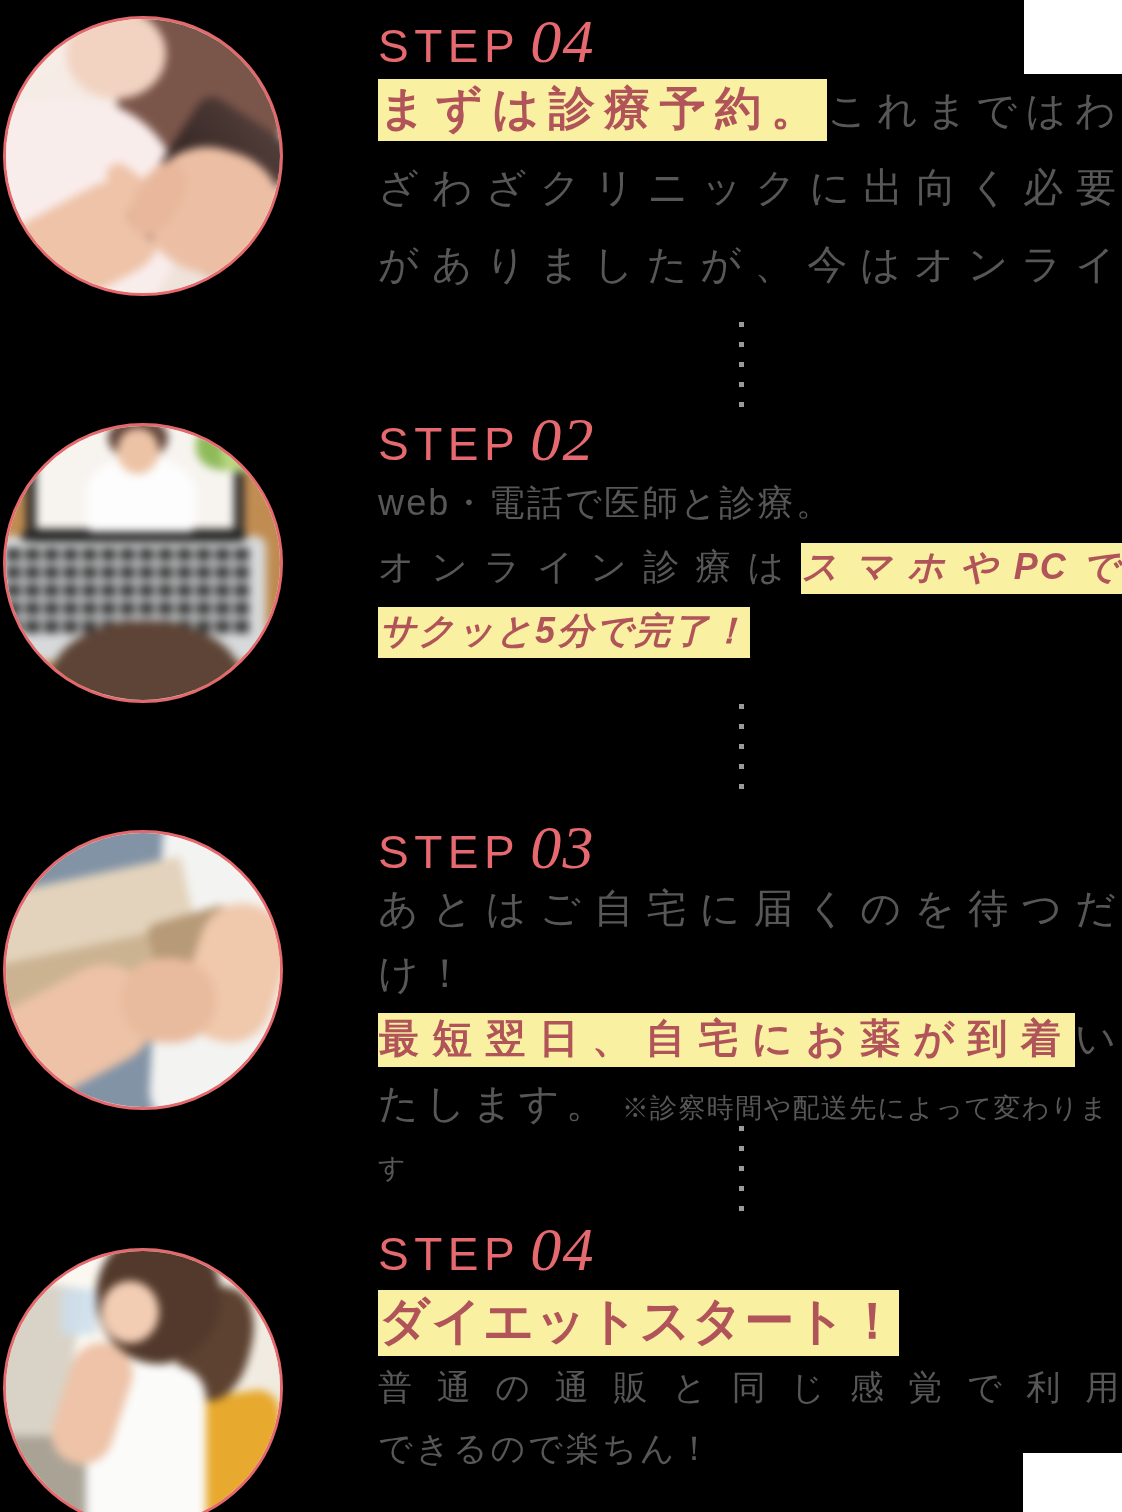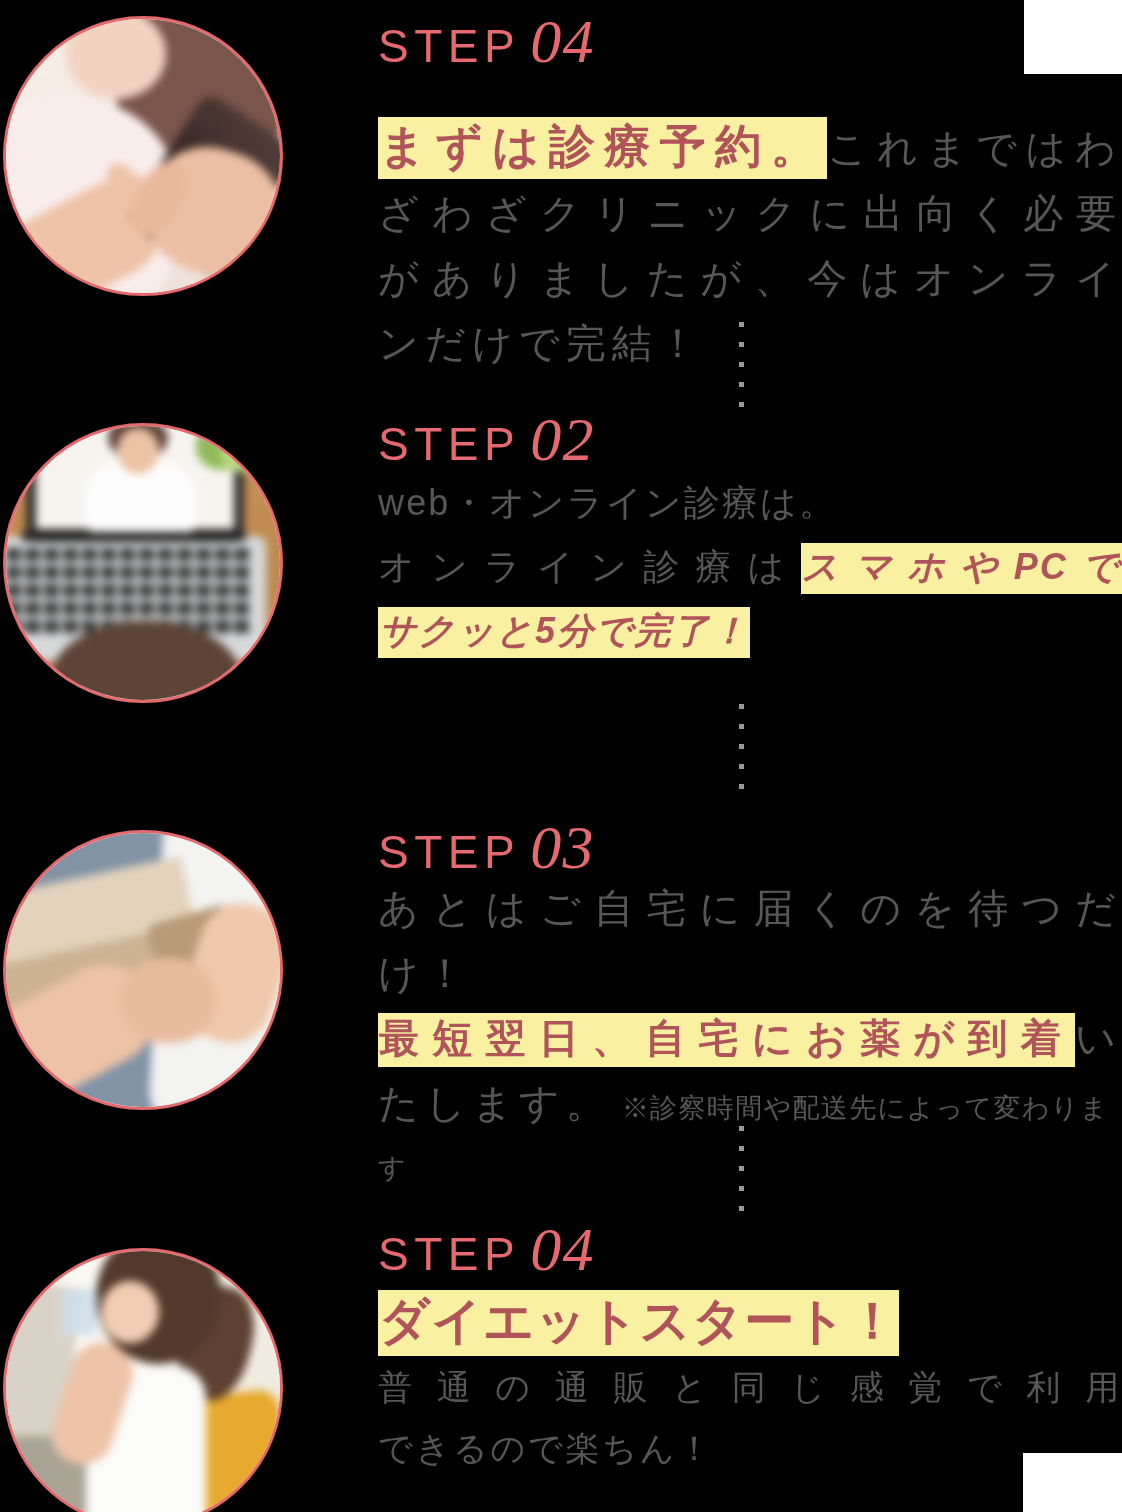--- a/index.html
+++ b/index.html
@@ -82,21 +82,21 @@
 
   
   .heading{
     position:absolute;left:378px;display:flex;align-items:baseline;gap:10px;color:#e5696e;
   }
   .heading .stp{font-size:46px;letter-spacing:.12em;font-weight:400;font-family:"Liberation Sans",sans-serif;}
   .heading .num{font-size:62px;font-style:italic;font-weight:400;font-family:"Liberation Serif",serif;letter-spacing:.02em;}
   .h1{top:6px;} .h2{top:404px;} .h3{top:812px;} .h4{top:1214px;}
 
   .body{position:absolute;left:378px;width:744px;color:#575757;}
-  .b1{top:74px;line-height:56px;margin-top:44px;} .b2{top:474px;line-height:57px;}
+  .b1{top:74px;line-height:68px;} .b2{top:474px;line-height:57px;}
   .b3{top:880px;line-height:56px;} .b4{top:1294px;line-height:54px;}
   .line{display:block;}
   .just{text-align:justify;text-align-last:justify;text-justify:inter-character;}
   .em{
     color:#b0545a;font-weight:700;background:#f9f0a2;
     padding:3px 1px 7px;box-decoration-break:clone;-webkit-box-decoration-break:clone;
   }
   .plain{font-weight:400;}
   .note{font-size:27px;letter-spacing:.05em;font-weight:400;margin-left:10px;}
   .b1 .plain{font-size:40px;letter-spacing:.15em;}
@@ -130,21 +130,20 @@
     </div>
   </div>
   <div class="heading h1">
     <span class="stp">STEP</span>
     <span class="num">04</span>
   </div>
   <div class="body b1">
     <span class="line just"><span class="em">まずは診療予約。</span><span class="plain">これまではわ</span></span>
     <span class="line just"><span class="plain">ざわざクリニックに出向く必要</span></span>
     <span class="line just"><span class="plain">がありましたが、今はオンライ</span></span>
-    <span class="line"><span class="plain">ンだけで完結！</span></span>
   </div>
   <div class="dots dots-1"></div>
 
   <div class="circle c2">
     <div class="ph">
       <div class="c2-desk"></div>
         <div class="c2-body"></div>
         <div class="c2-keys"></div>
       <div class="c2-screen"></div>
         <div class="c2-video"></div>
@@ -155,21 +154,21 @@
       <div class="c2-plant2"></div>
         <div class="c2-hinge"></div>
         <div class="c2-head"></div>
     </div>
   </div>
   <div class="heading h2">
     <span class="stp">STEP</span>
     <span class="num">02</span>
   </div>
   <div class="body b2">
-    <span class="line"><span class="plain">web・オンライン診療は。</span></span>
+    <span class="line"><span class="plain">web・電話で医師と診療。</span></span>
     <span class="line just"><span class="plain">オンライン診療は</span><span class="em">スマホやPCで</span></span>
     <span class="line"><span class="em">サクッと5分で完了！</span></span>
   </div>
   <div class="dots dots-2"></div>
 
   <div class="circle c3">
     <div class="ph">
       <div class="c3-base"></div>
         <div class="c3-person"></div>
         <div class="c3-handR2"></div>

